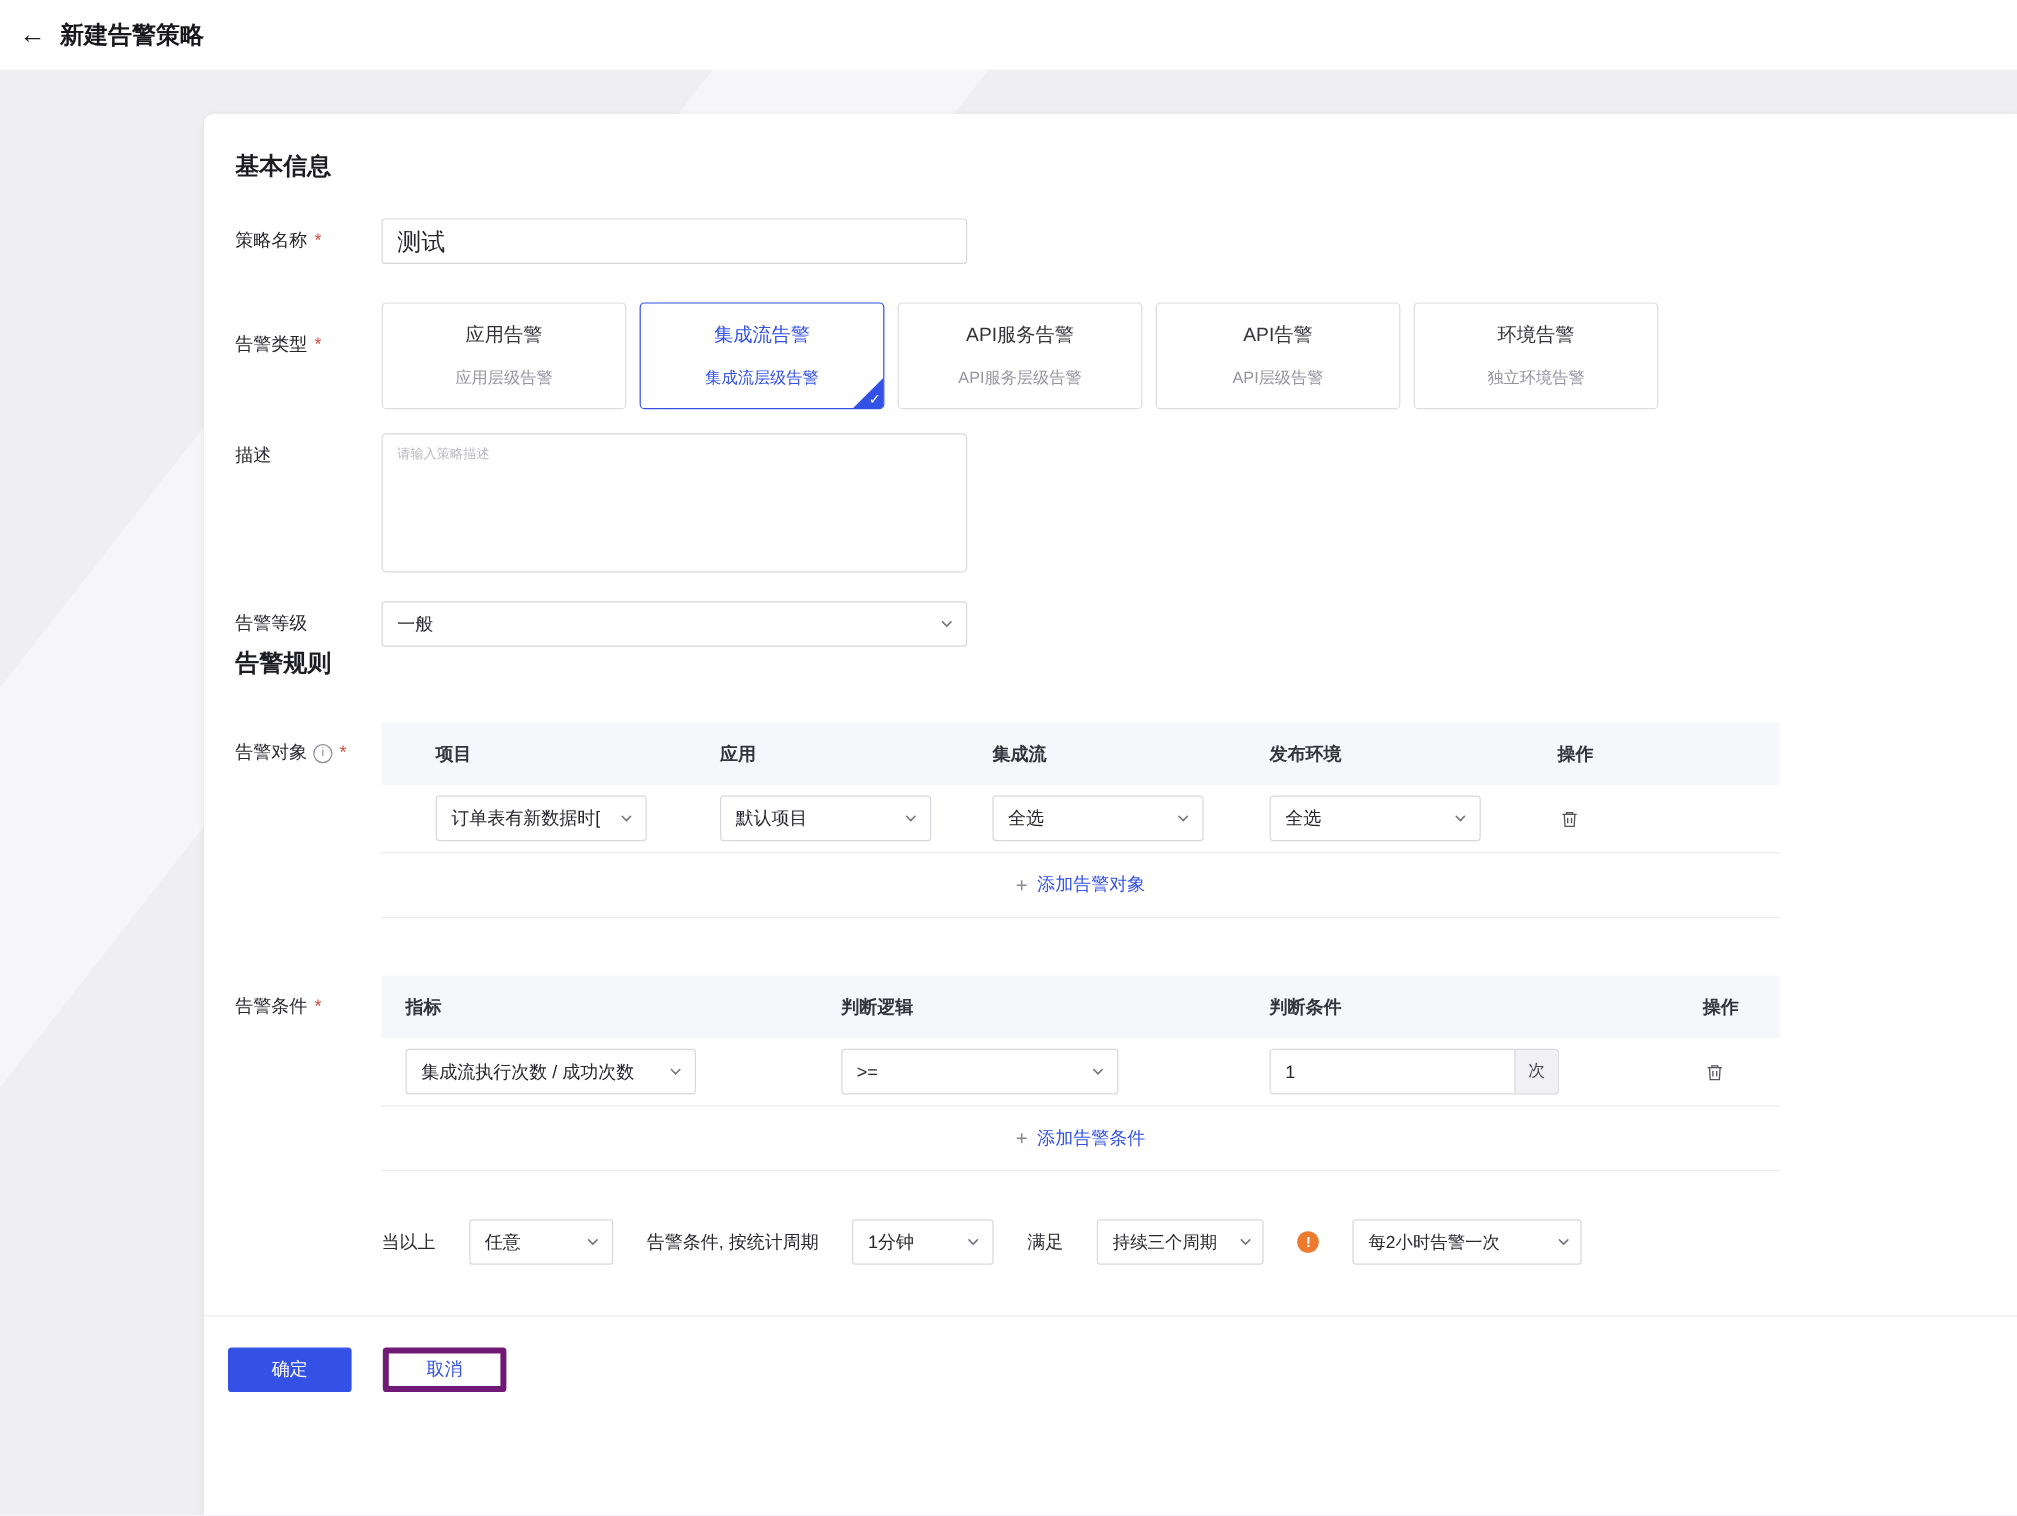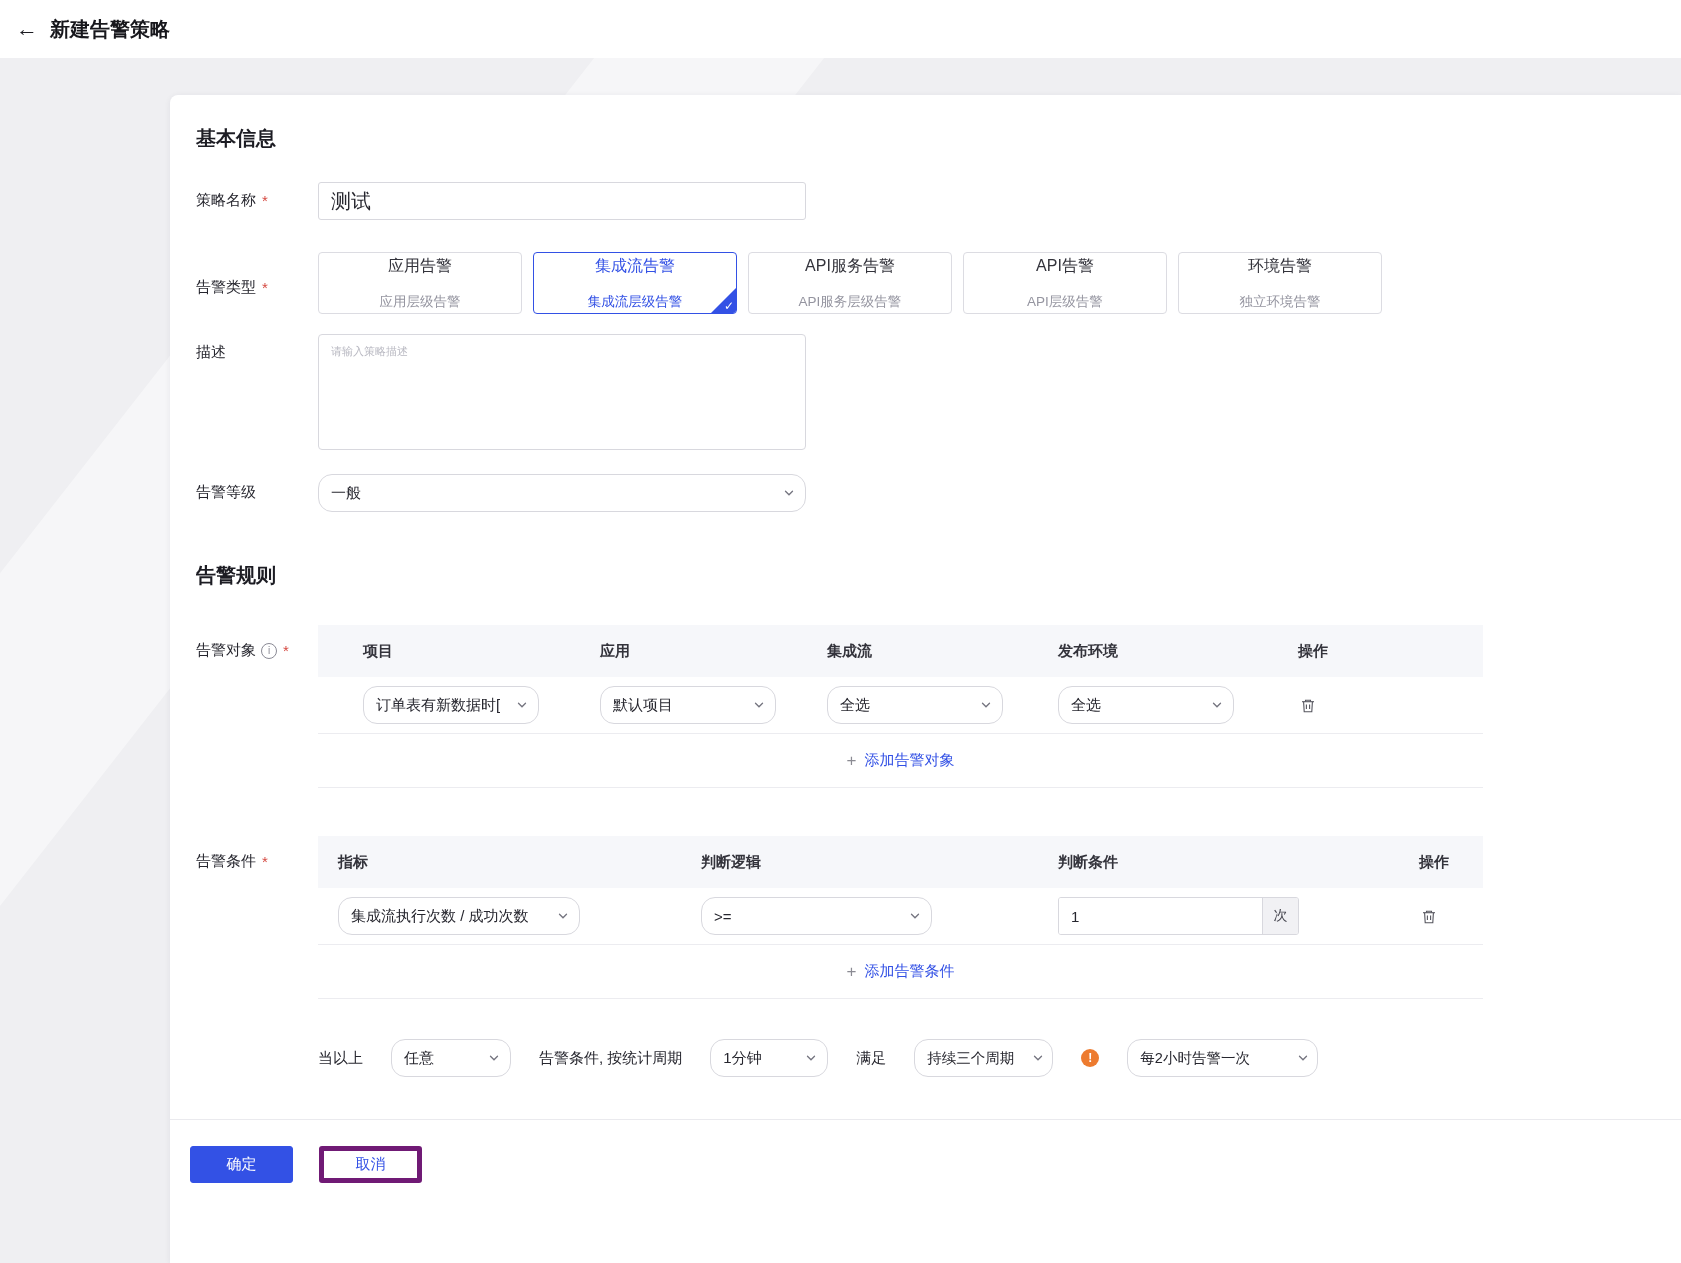--- a/index.html
+++ b/index.html
@@ -25,27 +25,27 @@
   h2.section{font-size:20px;font-weight:700;color:#1c1c23;}
   .form-row{display:flex;align-items:flex-start;}
   .form-label{width:122px;flex:0 0 122px;font-size:15px;color:#26262e;padding-top:9px;display:flex;align-items:center;gap:5px;}
   .req{color:var(--required);font-size:15px;margin-left:1px;}
   .info-badge{width:16px;height:16px;border:1px solid #8a8a95;border-radius:50%;color:#8a8a95;font-size:10px;display:inline-flex;align-items:center;justify-content:center;font-style:normal;}
 
   .txt-input{width:488px;height:38px;border:1px solid #d8d8de;border-radius:3px;padding:0 12px;font-size:20px;color:#26262e;outline:none;background:#fff;}
   textarea.desc{width:488px;height:116px;border:1px solid #d8d8de;border-radius:4px;padding:9px 12px;font-size:11px;color:#26262e;resize:none;outline:none;}
   textarea.desc::placeholder{color:#b9b9c2;}
 
-  .sel{display:flex;align-items:center;justify-content:space-between;height:38px;border:1px solid #d8d8de;border-radius:14px;background:#fff;padding:0 10px 0 12px;font-size:15px;color:#26262e;cursor:pointer;white-space:nowrap;overflow:hidden;}
+  .sel{display:flex;align-items:center;justify-content:space-between;height:38px;border:1px solid #d8d8de;border-radius:3px;background:#fff;padding:0 10px 0 12px;font-size:15px;color:#26262e;cursor:pointer;white-space:nowrap;overflow:hidden;}
   .sel .val{overflow:hidden;text-overflow:clip;white-space:nowrap;}
   .sel.w-full{width:488px;}
 
   
   .type-cards{display:flex;gap:11px;}
-  .type-card{position:relative;width:204px;height:62px;border:1px solid #dcdce2;border-radius:4px;background:#fff;display:flex;flex-direction:column;align-items:center;justify-content:center;gap:16px;cursor:pointer;overflow:hidden;}
+  .type-card{position:relative;width:204px;height:89px;border:1px solid #dcdce2;border-radius:4px;background:#fff;display:flex;flex-direction:column;align-items:center;justify-content:center;gap:16px;cursor:pointer;overflow:hidden;}
   .type-card .t{font-size:16px;color:#33333b;}
   .type-card .s{font-size:13.5px;color:#9595a0;}
   .type-card.selected{border:1.5px solid var(--primary);}
   .type-card.selected .t,.type-card.selected .s{color:var(--primary);}
   .corner{position:absolute;right:-1px;bottom:-1px;width:0;height:0;border-bottom:27px solid var(--primary);border-left:27px solid transparent;}
   .corner-check{position:absolute;right:2px;bottom:1px;color:#fff;font-size:12px;font-weight:700;line-height:1;}
 
   
   .rule-table{width:1165px;background:#fff;border-bottom:1px solid #ececf0;}
   .thead{display:grid;background:#f6f7fa;height:52px;align-items:center;}
@@ -146,21 +146,21 @@
       <span>告警等级</span>
     </div>
     <div class="sel w-full">
       <span class="val">一般</span>
       <svg class="chev" viewBox="0 0 12 12" width="12" height="12">
           <path d="M2.5 4.2 L6 7.8 L9.5 4.2" fill="none" stroke="#74747f" stroke-width="1.3" stroke-linecap="round"></path>
         </svg>
     </div>
   </div>
 
-  <h2 class="section" style="margin-top:50px;">告警规则</h2>
+  <h2 class="section" style="">告警规则</h2>
 
   <div class="form-row" style="margin-top:36px;">
     <div class="form-label" style="padding-top:16px;">
       <span>告警对象</span>
       <span class="info-badge">i</span>
       <span class="req">*</span>
     </div>
     <div class="rule-table">
       <div class="thead grid-obj">
         <div class="th">项目</div>

